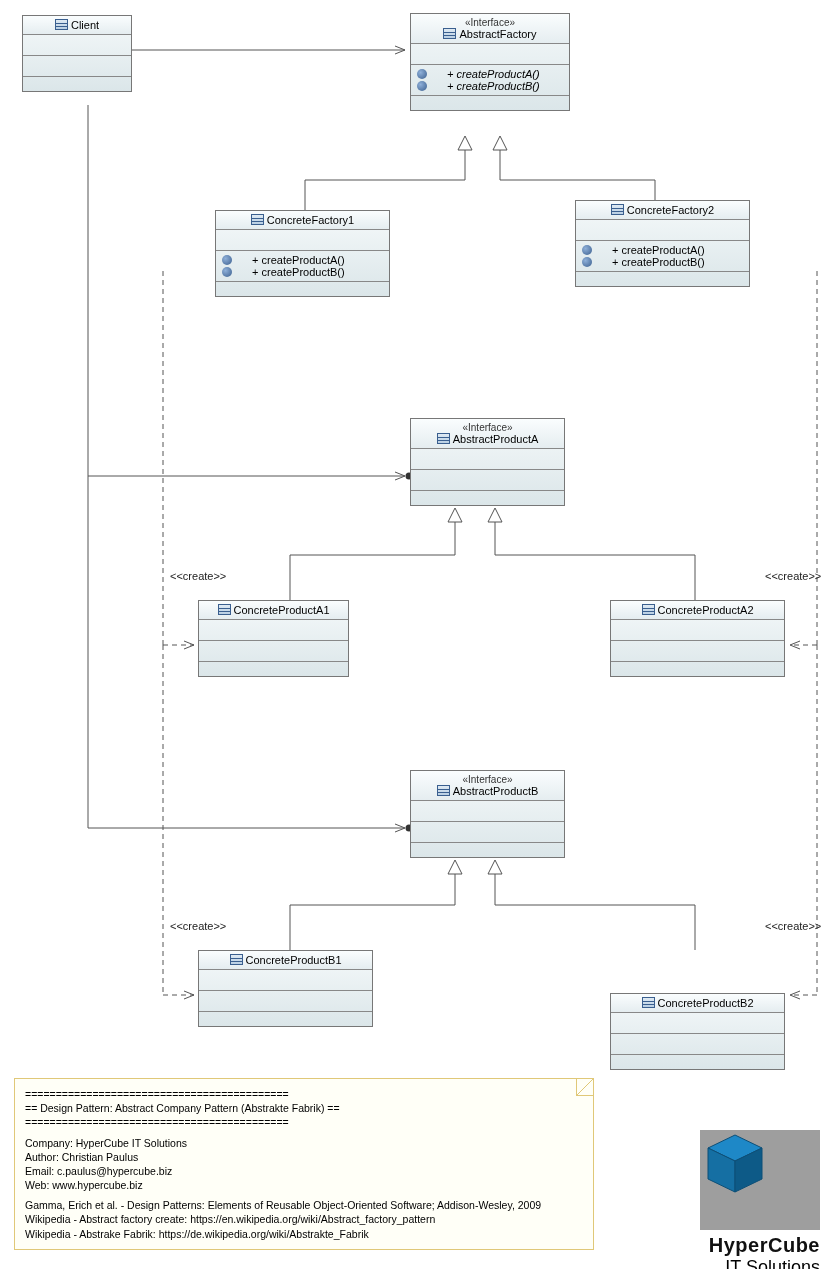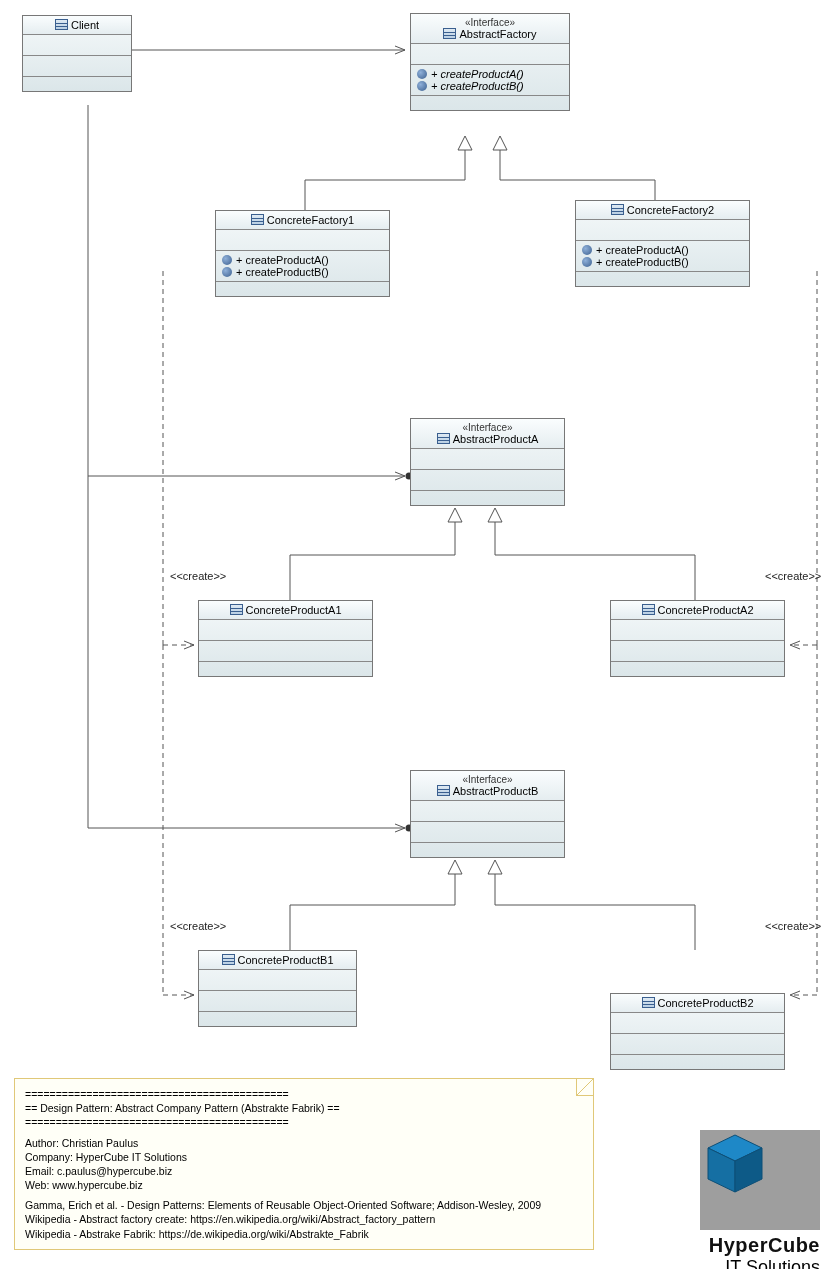--- a/index.html
+++ b/index.html
@@ -30,21 +30,21 @@
     border-bottom: 1px solid #888;
     min-height: 14px;
     padding: 3px 4px;
   }
   .box .ops {
     border-bottom: 1px solid #888;
     min-height: 14px;
     padding: 3px 6px;
     font-style: italic;
   }
-  .box .ops .op-line { display:flex; align-items:center; gap:4px; font-style: normal;}
+  .box .ops .op-line { display:flex; align-items:center; gap:20px; font-style: normal;}
   .box .ops .op-line.italic { font-style: italic; }
   .box .foot { min-height: 14px; }
   .dot {
     width: 10px; height: 10px; border-radius: 50%;
     background: radial-gradient(circle at 35% 35%, #8fb0d9, #3b5f8e);
     flex: 0 0 auto;
     display:inline-block;
   }
   .cls-icon {
     width: 11px; height: 9px;
@@ -219,21 +219,21 @@
 <div class="box" style="left:410px; top:418px; width:155px;">
   <div class="title">
     <div class="stereo">«Interface»</div>
     <span class="cls-icon"></span><span class="name">AbstractProductA</span>
   </div>
   <div class="attrs"></div>
     <div class="ops"></div>
     <div class="foot"></div>
 </div>
 
-<div class="box" style="left:198px; top:600px; width:175px;">
+<div class="box" style="left:198px; top:600px; width:151px;">
   <div class="title"><span class="cls-icon"></span><span class="name">ConcreteProductA1</span></div>
   <div class="attrs"></div>
     <div class="ops"></div>
     <div class="foot"></div>
 </div>
 
 <div class="box" style="left:610px; top:600px; width:175px;">
   <div class="title"><span class="cls-icon"></span><span class="name">ConcreteProductA2</span></div>
   <div class="attrs"></div>
     <div class="ops"></div>
@@ -243,21 +243,21 @@
 <div class="box" style="left:410px; top:770px; width:155px;">
   <div class="title">
     <div class="stereo">«Interface»</div>
     <span class="cls-icon"></span><span class="name">AbstractProductB</span>
   </div>
   <div class="attrs"></div>
     <div class="ops"></div>
     <div class="foot"></div>
 </div>
 
-<div class="box" style="left:198px; top:950px; width:159px;">
+<div class="box" style="left:198px; top:950px; width:175px;">
   <div class="title"><span class="cls-icon"></span><span class="name">ConcreteProductB1</span></div>
   <div class="attrs"></div>
     <div class="ops"></div>
     <div class="foot"></div>
 </div>
 
 <div class="box" style="left:610px; top:993px; width:175px;">
   <div class="title"><span class="cls-icon"></span><span class="name">ConcreteProductB2</span></div>
   <div class="attrs"></div>
     <div class="ops"></div>
@@ -268,22 +268,22 @@
 <div class="create-label" style="left:765px; top:570px;">&lt;&lt;create&gt;&gt;</div>
 <div class="create-label" style="left:170px; top:920px;">&lt;&lt;create&gt;&gt;</div>
 <div class="create-label" style="left:765px; top:920px;">&lt;&lt;create&gt;&gt;</div>
 
 <div class="note" style="left:14px; top:1078px; width:580px;">
   <div class="corner"></div>
   <div>===========================================</div>
   <div>== Design Pattern: Abstract Company Pattern (Abstrakte Fabrik) ==</div>
   <div>===========================================</div>
   <div style="height:6px"></div>
+  <div>Company: HyperCube IT Solutions</div>
   <div>Author: Christian Paulus</div>
-  <div>Company: HyperCube IT Solutions</div>
   <div>Email: c.paulus@hypercube.biz</div>
   <div>Web: www.hypercube.biz</div>
   <div style="height:6px"></div>
   <div>Gamma, Erich et al. - Design Patterns: Elements of Reusable Object-Oriented Software; Addison-Wesley, 2009</div>
   <div>Wikipedia - Abstract factory create: https://en.wikipedia.org/wiki/Abstract_factory_pattern</div>
   <div>Wikipedia - Abstrake Fabrik: https://de.wikipedia.org/wiki/Abstrakte_Fabrik</div>
 </div>
 
 <div class="logo" style="left:700px; top:1110px;">
   <div class="cube-bg">

